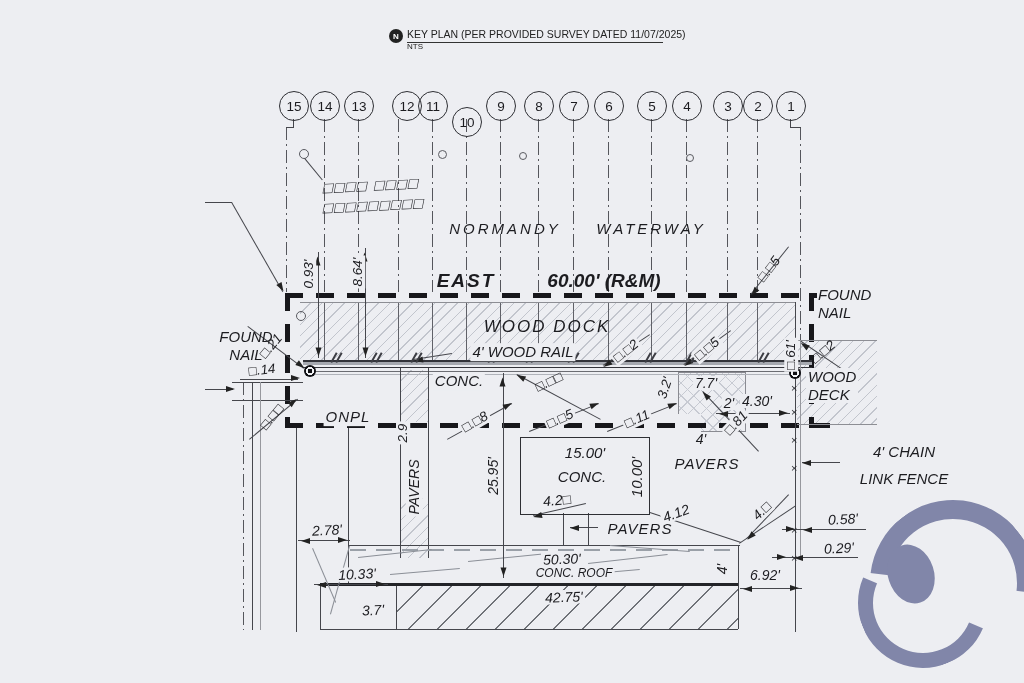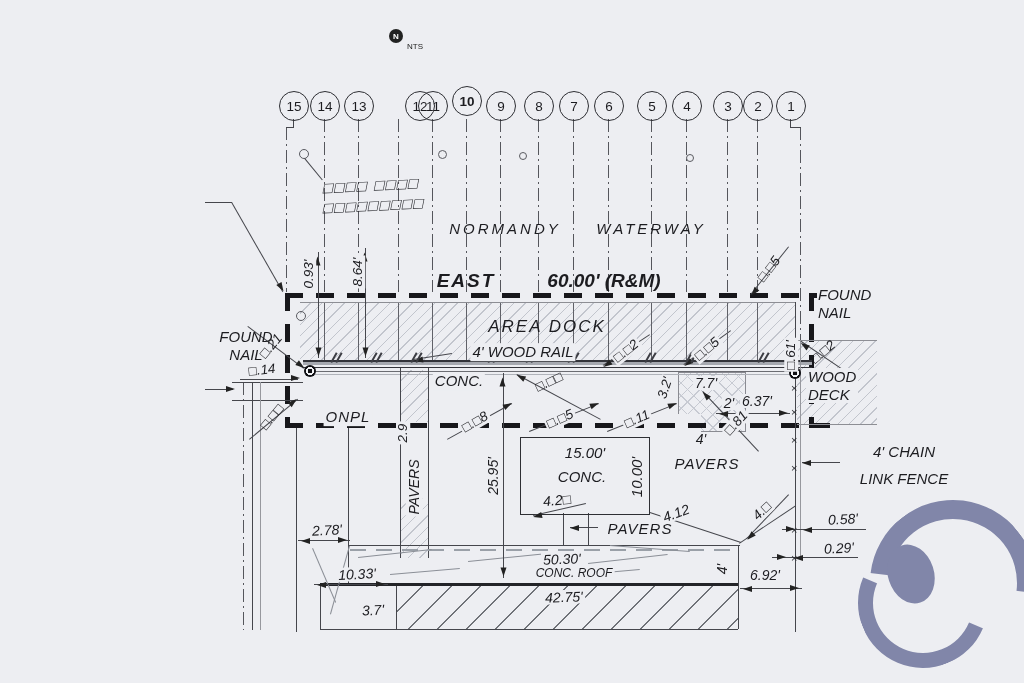--- a/index.html
+++ b/index.html
@@ -59,20 +59,21 @@
 
 <div id="canvas">
 
   <div class="wm" style="left:858px;top:498px;width:165px;height:150px;">
     <div class="arc1"></div>
     <div class="arc2"></div>
     <div class="blob"></div>
   </div>
 
   <div class="north" style="left:389px;top:29px;">N</div>
+  <div class="ttl" style="left:407px;top:28px;width:256px;border-bottom:1px solid #333;padding-bottom:2px;">KEY PLAN (PER PROVIDED SURVEY DATED 11/07/2025)</div>
   <div class="ttl" style="left:407px;top:42px;font-size:8px;">NTS</div>
 
   <div class="hatch" style="left:300px;top:303px;width:496px;height:57px;"></div>
   <div class="hatch" style="left:797px;top:341px;width:80px;height:83px;"></div>
   <div class="hatchx" style="left:678px;top:372px;width:66px;height:58px;"></div>
   <div style="position:absolute;left:676px;top:414px;width:25px;height:18px;background:#edeef2;z-index:1;"></div>
   <div class="hatch" style="left:401px;top:370px;width:27px;height:52px;background-size:auto;"></div>
   <div class="hatch" style="left:401px;top:498px;width:27px;height:60px;"></div>
   <div class="hatchb" style="left:396px;top:585px;width:342px;height:44px;"></div>
 
@@ -201,21 +202,21 @@
   <div class="vl" style="left:503px;top:373px;height:205px;"></div>
   <i class="ar" style="left:503px;top:576px;transform:rotate(90deg);"></i>
   <i class="ar" style="left:503px;top:377px;transform:rotate(-90deg);"></i>
   <i class="ar" style="left:795px;top:364px;transform:rotate(90deg);"></i>
 
   <div class="lb ctr" style="left:505px;top:229px;font-size:15px;letter-spacing:3px;">NORMANDY</div>
   <div class="lb ctr" style="left:651px;top:229px;font-size:15px;letter-spacing:3px;">WATERWAY</div>
   <div class="lb ctr" style="left:466px;top:281px;font-size:19px;font-weight:bold;letter-spacing:2px;">EAST</div>
 
   <div class="lb ctr" style="left:604px;top:281px;font-size:19px;font-weight:bold;">60.00' (R&amp;M)</div>
-  <div class="lb ctr" style="left:547px;top:327px;font-size:17px;letter-spacing:2px;">AREA DOCK</div>
+  <div class="lb ctr" style="left:547px;top:327px;font-size:17px;letter-spacing:2px;">WOOD DOCK</div>
   <div class="lb ctr bgx" style="left:523px;top:352px;font-size:15px;">4' WOOD RAIL</div>
   <div class="lb ctr bgx" style="left:459px;top:381px;font-size:15px;">CONC.</div>
   <div class="lb ctr bgx" style="left:348px;top:417px;font-size:15px;letter-spacing:1px;">ONPL</div>
   <div class="lb" style="left:210px;top:328px;width:72px;text-align:center;font-size:15px;">FOUND
 NAIL</div>
   <div class="lb" style="left:818px;top:286px;font-size:15px;">FOUND
 NAIL</div>
   <div class="lb bgx" style="left:806px;top:368px;font-size:15px;">WOOD
 DECK</div>
   <div class="lb" style="left:848px;top:438px;width:112px;text-align:center;font-size:15px;line-height:1.8;">4' CHAIN
@@ -236,21 +237,21 @@
   <span class="dm ctr" style="left:272px;top:417px;transform:translate(-50%,-50%) rotate(-50deg);">□.□□</span>
   <span class="dm ctr bgx" style="left:626px;top:351px;transform:translate(-50%,-50%) rotate(-38deg);">□.□2</span>
   <span class="dm ctr" style="left:549px;top:382px;transform:translate(-50%,-50%) rotate(-25deg);">□.□□</span>
   <span class="dm ctr bgx" style="left:475px;top:422px;transform:translate(-50%,-50%) rotate(-30deg);">□.□8</span>
   <span class="dm ctr bgx" style="left:560px;top:419px;transform:translate(-50%,-50%) rotate(-24deg);">□.□5</span>
   <span class="dm ctr bgx" style="left:637px;top:419px;transform:translate(-50%,-50%) rotate(-24deg);">□.11</span>
   <span class="dm ctr bgx" style="left:665px;top:388px;transform:translate(-50%,-50%) rotate(-72deg);">3.2'</span>
   <span class="dm ctr bgx" style="left:707px;top:349px;transform:translate(-50%,-50%) rotate(-40deg);">□.□5</span>
   <span class="dm ctr bgx" style="left:706px;top:383px;font-size:14px;">7.7'</span>
   <span class="dm ctr bgx" style="left:729px;top:403px;font-size:14px;">2'</span>
-  <span class="dm ctr bgx" style="left:757px;top:401px;font-size:14px;">6.37'</span>
+  <span class="dm ctr bgx" style="left:757px;top:401px;font-size:14px;">4.30'</span>
   <span class="dm ctr bgx" style="left:736px;top:423px;transform:translate(-50%,-50%) rotate(-47deg);">□.81</span>
   <span class="dm ctr bgx" style="left:701px;top:439px;font-size:14px;">4'</span>
   <span class="dm ctr bgx" style="left:791px;top:355px;transform:translate(-50%,-50%) rotate(-90deg);">□.61'</span>
   <span class="dm ctr" style="left:823px;top:352px;transform:translate(-50%,-50%) rotate(-40deg);">□.□2</span>
   <span class="dm ctr" style="left:585px;top:452px;font-size:15px;">15.00'</span>
   <span class="dm ctr" style="left:636px;top:477px;font-size:15px;transform:translate(-50%,-50%) rotate(-90deg);">10.00'</span>
   <span class="dm ctr" style="left:557px;top:500px;font-size:14px;transform:translate(-50%,-50%) rotate(-5deg);">4.2□</span>
   <span class="dm ctr bgx" style="left:403px;top:433px;transform:translate(-50%,-50%) rotate(-90deg);">2.9</span>
   <span class="dm ctr" style="left:493px;top:476px;font-size:14px;transform:translate(-50%,-50%) rotate(-90deg);">25.95'</span>
   <span class="dm ctr bgx" style="left:676px;top:513px;font-size:14px;transform:translate(-50%,-50%) rotate(-20deg);">4.12</span>
@@ -271,27 +272,27 @@
   <div class="hl" style="left:790px;top:127px;width:11px;"></div>
 
 <div class="bub" style="left:279px;top:91px;">15</div>
     <div class="dd" style="left:286px;top:127px;height:165px;"></div>
     <div class="bub" style="left:310px;top:91px;">14</div>
     <div class="dd" style="left:324px;top:119px;height:173px;"></div>
     <div class="vl" style="left:324px;top:303px;height:57px;background:#606168;"></div>
     <div class="bub" style="left:344px;top:91px;">13</div>
     <div class="dd" style="left:358px;top:119px;height:173px;"></div>
     <div class="vl" style="left:358px;top:303px;height:57px;background:#606168;"></div>
-    <div class="bub" style="left:405px;top:91px;">12</div>
+    <div class="bub" style="left:392px;top:91px;">12</div>
     <div class="dd" style="left:398px;top:119px;height:173px;"></div>
     <div class="vl" style="left:398px;top:303px;height:57px;background:#606168;"></div>
     <div class="bub" style="left:418px;top:91px;">11</div>
     <div class="dd" style="left:432px;top:119px;height:173px;"></div>
     <div class="vl" style="left:432px;top:303px;height:57px;background:#606168;"></div>
-    <div class="bub" style="left:452px;top:86px;font-weight:bold;">10</div>
+    <div class="bub" style="left:452px;top:107px;">10</div>
     <div class="dd" style="left:466px;top:119px;height:173px;"></div>
     <div class="vl" style="left:466px;top:303px;height:57px;background:#606168;"></div>
     <div class="bub" style="left:486px;top:91px;">9</div>
     <div class="dd" style="left:500px;top:119px;height:173px;"></div>
     <div class="vl" style="left:500px;top:303px;height:57px;background:#606168;"></div>
     <div class="bub" style="left:524px;top:91px;">8</div>
     <div class="dd" style="left:538px;top:119px;height:173px;"></div>
     <div class="vl" style="left:538px;top:303px;height:57px;background:#606168;"></div>
     <div class="bub" style="left:559px;top:91px;">7</div>
     <div class="dd" style="left:573px;top:119px;height:173px;"></div>

